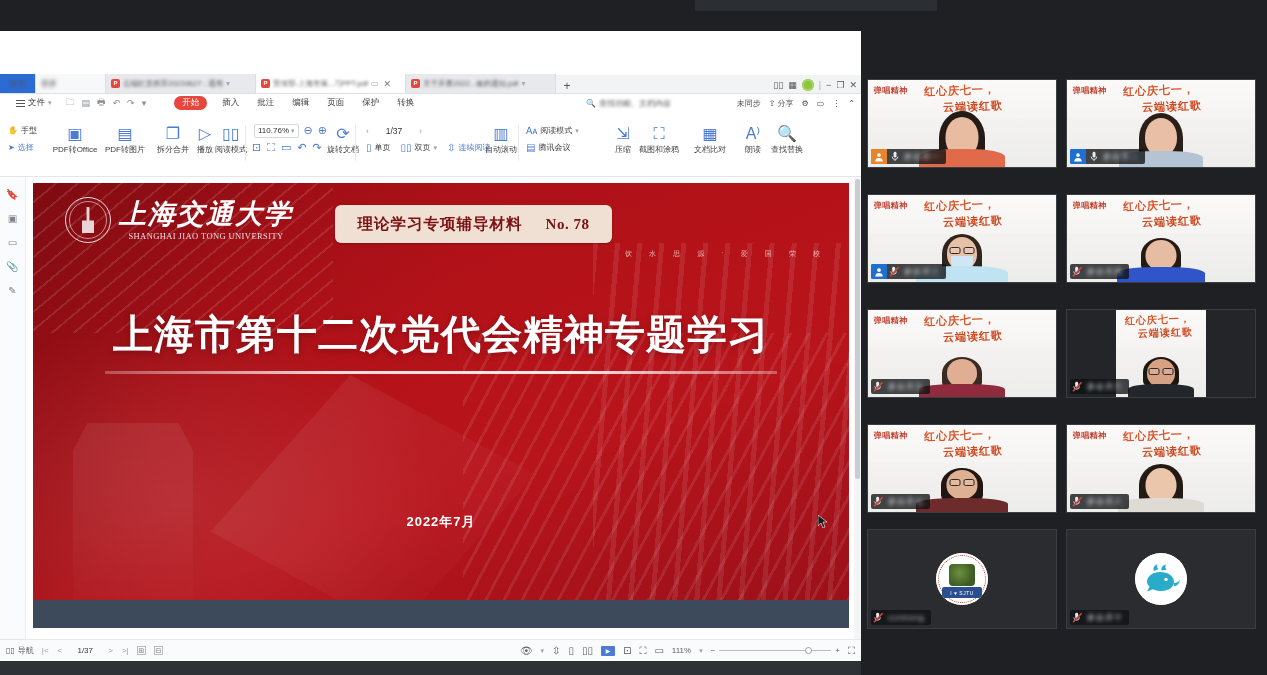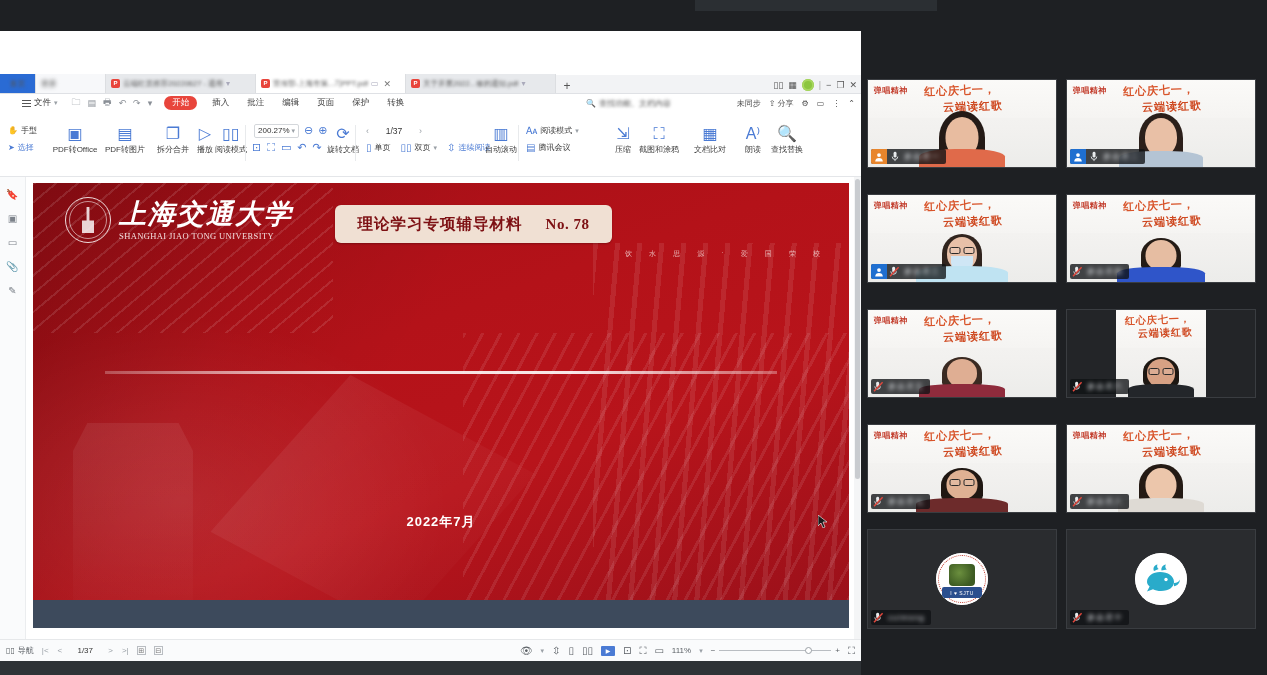--- a/index.html
+++ b/index.html
@@ -80,28 +80,28 @@
     display: flex; align-items: center; gap: 5px;
   }
   .pdf-win-right .ic { font-size: 9px; color: #555; }
   .greendot { width: 12px; height: 12px; border-radius: 50%; background: #8cc63f;
               box-shadow: inset 0 0 0 2px #a7d65e; }
 
   
   .pdf-menurow {
     position: absolute; left: 0; top: 63px; width: 861px; height: 18px;
     background: #ffffff; display: flex; align-items: center;
-    font-size: 8.5px; color: #3c3c3c; padding-left: 22px;
+    font-size: 8.5px; color: #3c3c3c; padding-left: 16px;
   }
   .menu-file { display:flex; align-items:center; gap:3px; margin-right: 6px; }
   .hamb { display:inline-block; width:9px; height:7px; position:relative; }
   .hamb i { position:absolute; left:0; width:9px; height:1px; background:#555; }
   .hamb i:nth-child(1){top:0;} .hamb i:nth-child(2){top:3px;} .hamb i:nth-child(3){top:6px;}
   .qa-icons { display:flex; align-items:center; gap:7px; margin:0 8px; color:#8a8f96; font-size:9px; }
-  .menu-items { display:flex; align-items:center; gap:12px; margin-left:4px; }
+  .menu-items { display:flex; align-items:center; gap:12px; margin-left:20px; }
   .menu-item { padding: 1px 3px; }
   .menu-item.active {
     background: #e8453c; color: #fff; border-radius: 8px; padding: 1px 8px;
   }
   .menu-search {
     position:absolute; right: 190px; top: 63px; height:18px; display:flex;
     align-items:center; gap:3px; font-size:8px; color:#9aa0a6;
   }
   .menu-right {
     position:absolute; right: 6px; top: 63px; height:18px; display:flex;
@@ -203,21 +203,21 @@
   .sjtu-seal:before {
     content:''; position:absolute; inset:3px; border-radius:50%;
     border:1px solid rgba(255,255,255,0.55);
   }
   .sjtu-seal:after {
     content:''; position:absolute; left:50%; top:9px; transform:translateX(-50%);
     width:12px; height:26px;
     background: rgba(255,255,255,0.82);
     clip-path: polygon(38% 0,62% 0,62% 52%,100% 52%,100% 100%,0 100%,0 52%,38% 52%);
   }
-  .sjtu-names { display:flex; flex-direction:column; gap:2px; }
+  .sjtu-names { display:flex; flex-direction:column; gap:2px;align-items:center; }
   .sjtu-cn {
     font-family:"Liberation Serif","DejaVu Serif",serif;
     font-size:27px; font-weight:bold; color:#ffffff; letter-spacing:2px;
     font-style:italic; line-height:30px;
   }
   .sjtu-en {
     font-family:"Liberation Serif","DejaVu Serif",serif;
     font-size:8.5px; color:#f3dede; letter-spacing:0.4px;
   }
   .hdr-pill {
@@ -554,21 +554,21 @@
             <span style="white-space:nowrap">阅读模式</span>
           </div>
         </div>
 
         <div class="sep-v" style="left:245px"></div>
 
         <div class="tb-group" style="left:252px; top:11px;">
           <div class="tb-stack">
             <div class="tb-small" style="gap:5px">
               <span class="zoombox">
-                <span>200.27%</span>
+                <span>110.76%</span>
                 <span style="color:#9aa0a6;font-size:7px">▾</span>
               </span>
               <span style="color:#4b7bd4;font-size:11px">⊖</span>
               <span style="color:#4b7bd4;font-size:11px">⊕</span>
             </div>
             <div class="tb-iconrow">
               <span>⊡</span>
               <span>⛶</span>
               <span>▭</span>
               <span>↶</span>
@@ -704,20 +704,21 @@
               <span>思</span>
               <span>源</span>
               <span>·</span>
               <span>爱</span>
               <span>国</span>
               <span>荣</span>
               <span>校</span>
             </div>
           </div>
 
+          <div class="slide-title">上海市第十二次党代会精神专题学习</div>
           <div class="title-rule"></div>
           <div class="slide-date">2022年7月</div>
           <div class="slide-footer"></div>
         </div>
         <div class="cursor-arrow">
           <svg width="9" height="13" viewBox="0 0 9 13">
             <path d="M0 0 L0 11 L3 8 L5 13 L7 12 L5 7 L9 7 Z" fill="#1a1a1a" stroke="#fff" stroke-width="0.6"></path>
           </svg>
         </div>
       </div>

